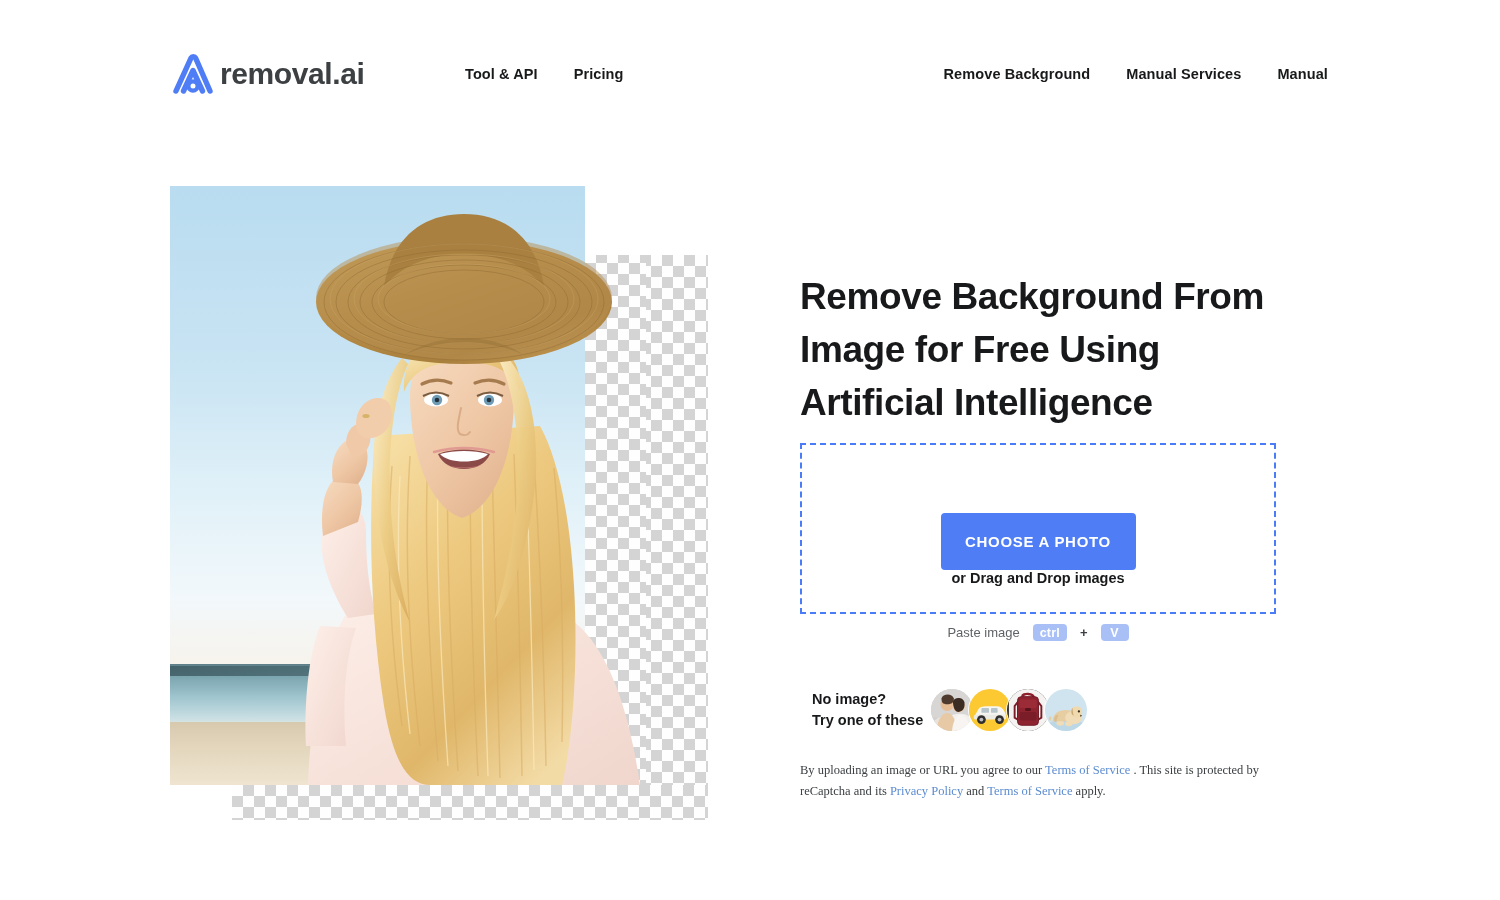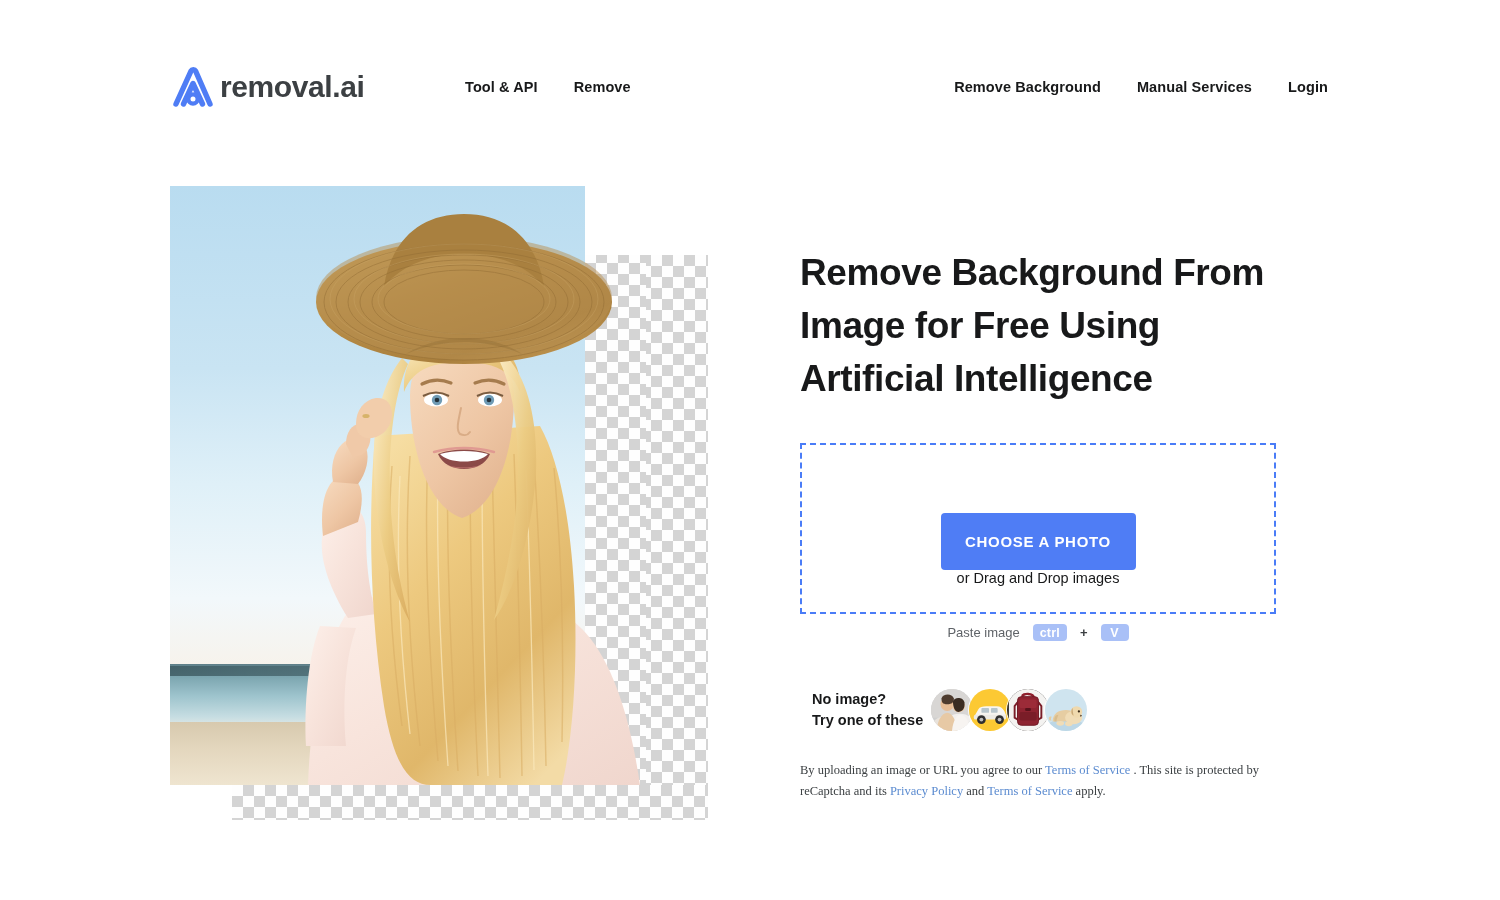--- a/index.html
+++ b/index.html
@@ -12,21 +12,21 @@
     background: #ffffff;
     font-family: "Liberation Sans", sans-serif;
     -webkit-font-smoothing: antialiased;
   }
 
   .page { position: relative; width: 1500px; height: 900px; background: #fff; }
 
   
   .header {
     position: absolute;
-    top: 16px; left: 0;
+    top: 3px; left: 0;
     width: 1500px;
     height: 120px;
     display: flex;
     align-items: center;
   }
   .brand {
     position: absolute;
     left: 170px;
     top: 46px;
     display: flex;
@@ -163,20 +163,21 @@
     width: 478px;
   }
 
   .headline {
     font-size: 37px;
     line-height: 53px;
     font-weight: 700;
     color: #18191a;
     letter-spacing: -0.4px;
     width: 470px;
+    margin-top: 24px;
   }
 
   .dropzone {
     position: absolute;
     left: 0;
     top: 197px;
     width: 476px;
     height: 171px;
     border: 2px dashed #4a7cf7;
     background: #fff;
@@ -198,21 +199,21 @@
     font-weight: 700;
     letter-spacing: 0.7px;
     cursor: pointer;
     display: flex;
     align-items: center;
     justify-content: center;
     margin-top: 42px;
   }
   .drag-text {
     font-size: 14.5px;
-    font-weight: 400;
+    font-weight: 700;
     color: #18191a;
   }
 
   .paste-row {
     position: absolute;
     left: 0;
     top: 378px;
     width: 476px;
     display: flex;
     align-items: center;
@@ -289,27 +290,27 @@
           <path d="M6 42 L21 9 a2.6 2.6 0 0 1 4.6 0 L40 42" stroke="#4f7df5" stroke-width="5.4" stroke-linecap="round" stroke-linejoin="round" fill="none"></path>
           <path d="M13.5 42 L23 21.5 L32.5 42" stroke="#4f7df5" stroke-width="5.4" stroke-linecap="round" stroke-linejoin="round" fill="none"></path>
           <circle cx="23" cy="37" r="4.6" stroke="#4f7df5" stroke-width="4.2" fill="#ffffff"></circle>
         </svg>
       </span>
       <span class="brand-text">removal.ai</span>
     </a>
 
     <nav class="nav-left">
       <a class="nav-link">Tool &amp; API</a>
-      <a class="nav-link">Remove</a>
+      <a class="nav-link">Pricing</a>
     </nav>
 
     <nav class="nav-right">
       <a class="nav-link">Remove Background</a>
       <a class="nav-link">Manual Services</a>
-      <a class="nav-link">Login</a>
+      <a class="nav-link">Manual</a>
     </nav>
   </header>
 
   <div class="hero-visual">
 
     <div class="checker checker-right"></div>
     <div class="checker checker-bottom"></div>
 
     <div class="photo">
       <div class="bg-sky"></div>

